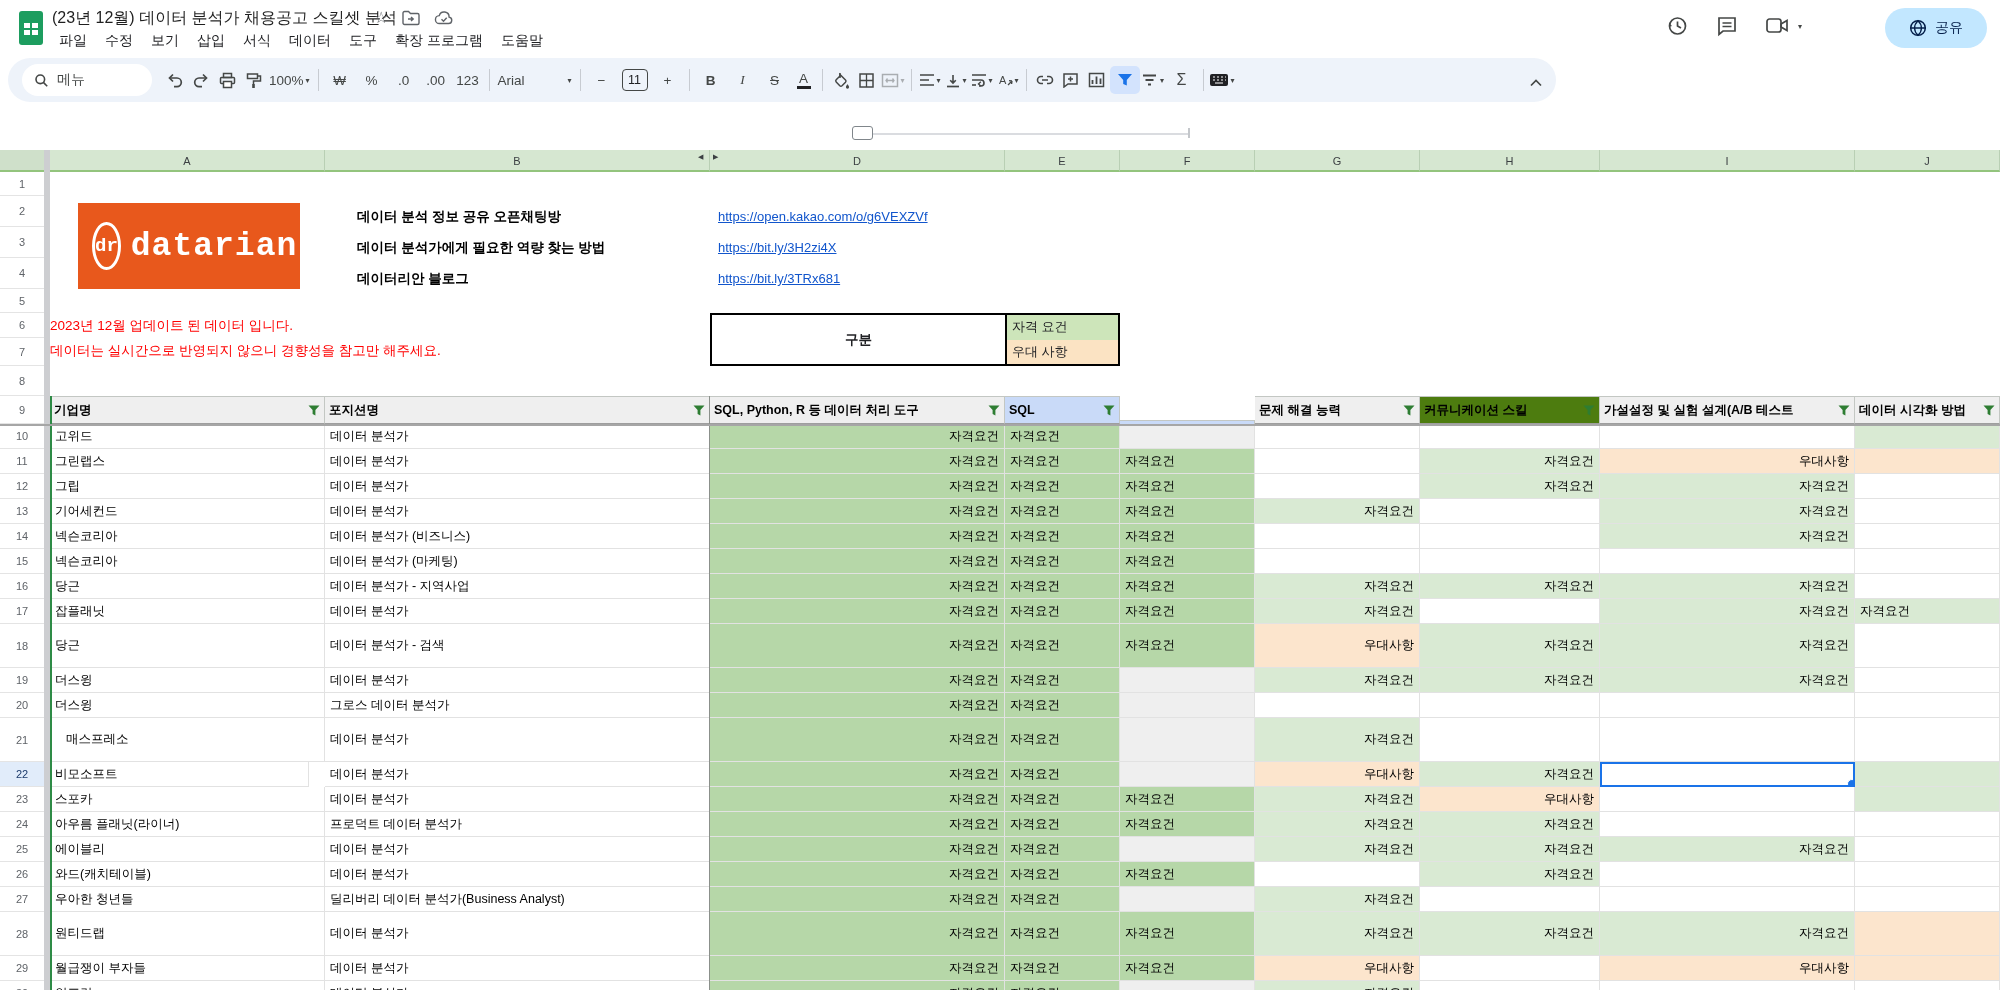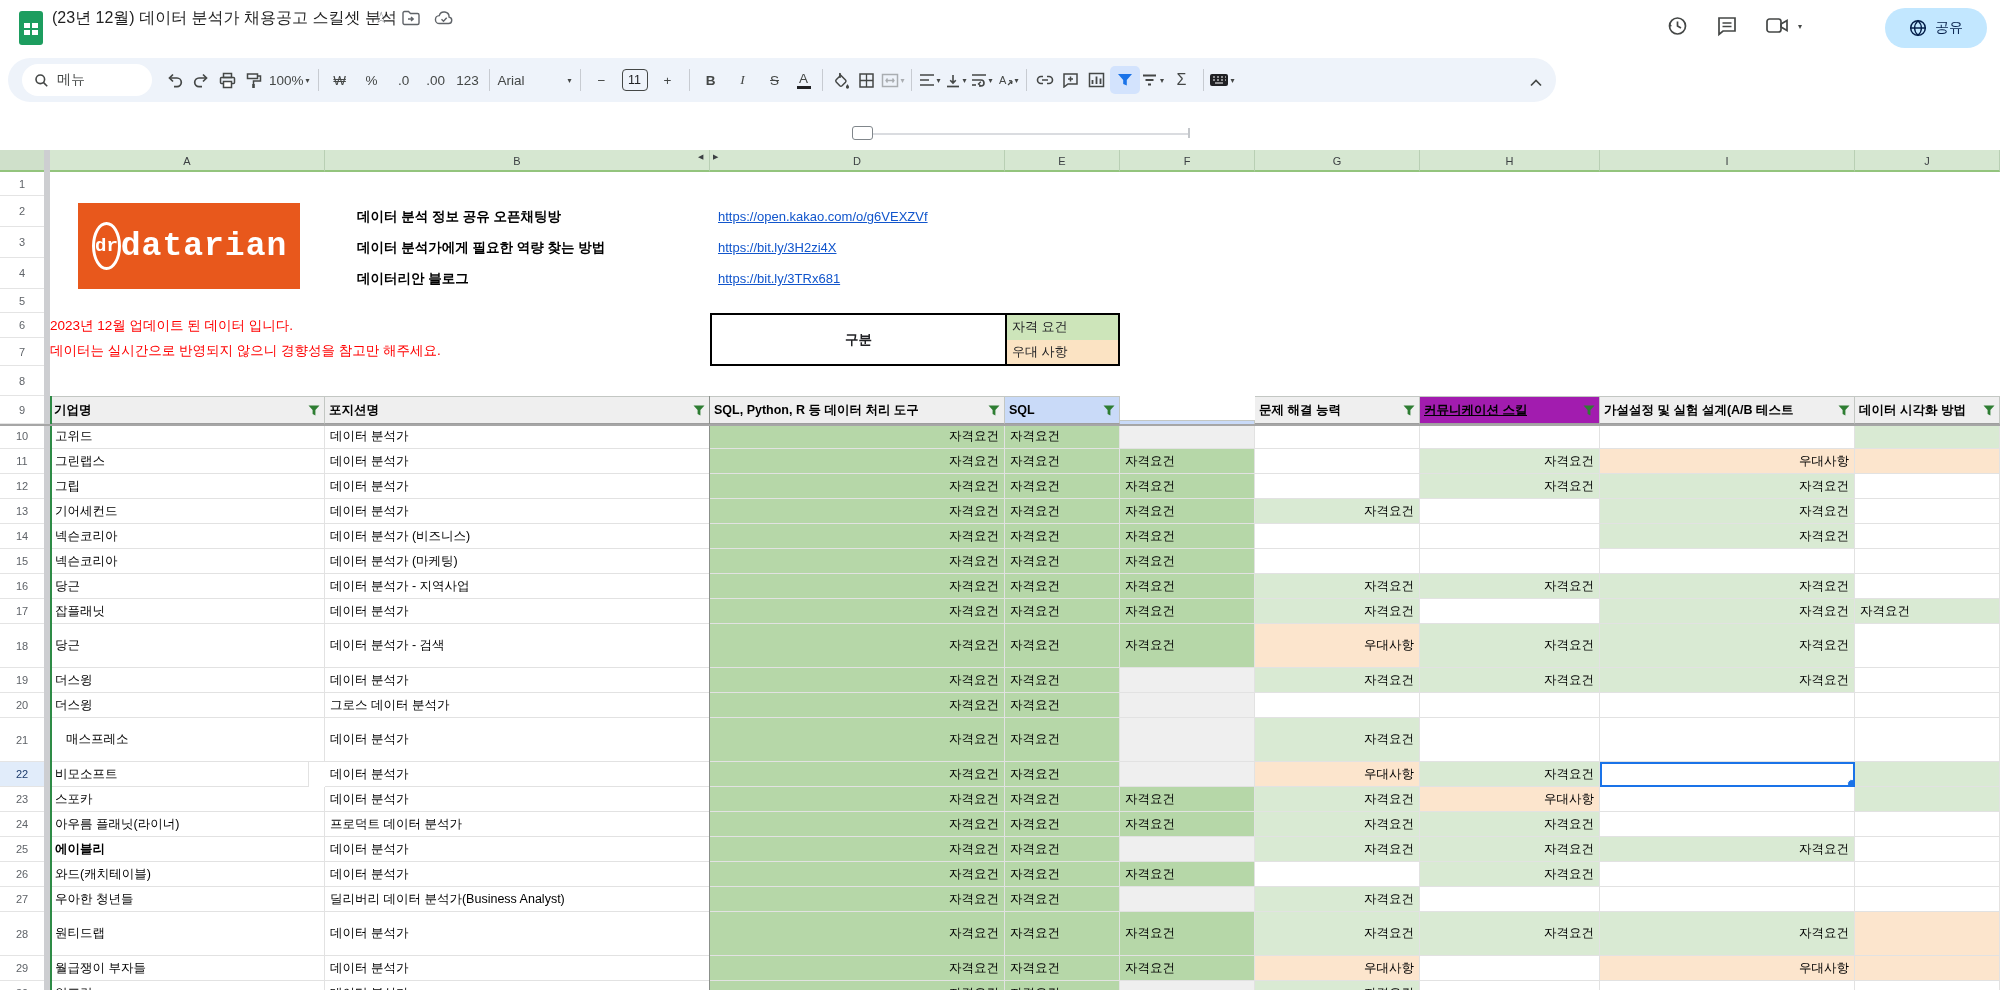--- a/index.html
+++ b/index.html
@@ -52,21 +52,21 @@
      border-top:1px solid #c3c7c3;border-bottom:1px solid #9e9e9e;}
   .funnel{margin-left:auto;flex:none;}
   .sel{border:2px solid #1a73e8 !important;z-index:6;}
   .handle{position:absolute;right:-4px;bottom:-4px;width:8px;height:8px;border-radius:50%;background:#1a73e8;border:1px solid #fff;}
   #vbar{left:44px;top:150px;width:6px;height:840px;background:#cdced1;z-index:3;}
   #hidden-col-line{z-index:2;width:1px;background:#8b908b;}
   #range-left{width:2px;background:#2e8b46;z-index:4;}
   #frozen-div{left:0;height:2px;background:#a6a6a6;width:2000px;z-index:4;}
   .hid-arrows{position:absolute;top:153px;font-size:7px;color:#3c4043;letter-spacing:0;z-index:5;}
   
-  #logo-box{display:flex;align-items:center;padding:0 14px;}
+  #logo-box{display:flex;align-items:center;gap:10px;padding:0 14px;}
   #logo-box .mark{width:42px;height:42px;border-radius:50%;border:3px solid #fff;color:#fff;display:flex;
      align-items:center;justify-content:center;font-family:"Liberation Mono",monospace;font-size:19px;font-weight:bold;}
   #logo-box .word{color:#fff;font-family:"Liberation Mono",monospace;font-size:33px;font-weight:bold;letter-spacing:1px;}
   .info-label{position:absolute;left:357px;font-size:13.5px;font-weight:bold;color:#000;white-space:nowrap;}
   .info-link{position:absolute;left:718px;font-size:13px;text-decoration:underline;white-space:nowrap;cursor:pointer;}
   .notice{position:absolute;left:50px;font-size:13.5px;white-space:nowrap;}
   #legend{left:710px;top:313px;width:410px;height:53px;border:2px solid #000;display:flex;z-index:2;background:#fff;}
   #legend .lt{width:293px;border-right:2px solid #000;display:flex;align-items:center;justify-content:center;
      font-size:13.5px;font-weight:bold;}
   #legend .rt{flex:1;display:flex;flex-direction:column;}
@@ -92,20 +92,31 @@
           <path d="M1 3a1.5 1.5 0 0 1 1.5-1.5h4L8.5 3.5H15.5A1.5 1.5 0 0 1 17 5v8a1.5 1.5 0 0 1-1.5 1.5h-13A1.5 1.5 0 0 1 1 13z" fill="none" stroke="#5f6368" stroke-width="1.4"></path>
           <path d="M6 9h5M9 7l2.2 2L9 11" fill="none" stroke="#5f6368" stroke-width="1.4"></path>
         </svg>
     </span>
     <span class="title-ico">
       <svg width="20" height="16" viewBox="0 0 20 16">
           <path d="M5.5 13.5h9a3.2 3.2 0 0 0 .6-6.35A5 5 0 0 0 5.3 5.6 3.7 3.7 0 0 0 5.5 13.5z" fill="none" stroke="#5f6368" stroke-width="1.4"></path>
           <path d="M7.5 9.3l2 2 3.2-3.6" fill="none" stroke="#5f6368" stroke-width="1.4"></path>
         </svg>
     </span>
+  </div>
+  <div id="menubar" class="abs">
+    <span class="menu-item">파일</span>
+    <span class="menu-item">수정</span>
+    <span class="menu-item">보기</span>
+    <span class="menu-item">삽입</span>
+    <span class="menu-item">서식</span>
+    <span class="menu-item">데이터</span>
+    <span class="menu-item">도구</span>
+    <span class="menu-item">확장 프로그램</span>
+    <span class="menu-item">도움말</span>
   </div>
   <div id="top-right" class="abs">
     <span>
       <svg width="24" height="24" viewBox="0 0 24 24">
           <circle cx="12.5" cy="12" r="8" fill="none" stroke="#444746" stroke-width="1.7"></circle>
           <path d="M12.5 7.5V12l3.5 2" fill="none" stroke="#444746" stroke-width="1.7"></path>
           <path d="M4.5 9.5 4 13l3-1" fill="#444746"></path>
         </svg>
     </span>
     <span>
@@ -356,21 +367,21 @@
       </span>
     </div>
     <div class="hcell" style="left:1255px;top:396px;width:165px;height:28px;background:#efefef;">
       <span style="overflow:hidden;">문제 해결 능력</span>
       <span class="funnel">
         <svg width="12" height="11" viewBox="0 0 12 11">
           <path d="M0.5 0.5h11L7.4 5v5.4L4.6 9V5z" fill="#2e7d32"></path>
         </svg>
       </span>
     </div>
-    <div class="hcell" style="left:1420px;top:396px;width:180px;height:28px;background:#a21caf;text-decoration:underline;">
+    <div class="hcell" style="left:1420px;top:396px;width:180px;height:28px;background:#4d7c0f;">
       <span style="overflow:hidden;">커뮤니케이션 스킬</span>
       <span class="funnel">
         <svg width="12" height="11" viewBox="0 0 12 11">
           <path d="M0.5 0.5h11L7.4 5v5.4L4.6 9V5z" fill="#2e7d32"></path>
         </svg>
       </span>
     </div>
     <div class="hcell" style="left:1600px;top:396px;width:255px;height:28px;background:#efefef;">
       <span style="overflow:hidden;">가설설정 및 실험 설계(A/B 테스트</span>
       <span class="funnel">
@@ -533,21 +544,21 @@
     <div class="cell" style="left:50px;top:812px;width:275px;height:25px;background:#ffffff;justify-content:flex-start;">아우름 플래닛(라이너)</div>
     <div class="cell" style="left:325px;top:812px;width:385px;height:25px;background:#ffffff;justify-content:flex-start;">프로덕트 데이터 분석가</div>
     <div class="cell" style="left:710px;top:812px;width:295px;height:25px;background:#b6d7a8;justify-content:flex-end;">자격요건</div>
     <div class="cell" style="left:1005px;top:812px;width:115px;height:25px;background:#b6d7a8;justify-content:flex-start;">자격요건</div>
     <div class="cell" style="left:1120px;top:812px;width:135px;height:25px;background:#b6d7a8;justify-content:flex-start;">자격요건</div>
     <div class="cell" style="left:1255px;top:812px;width:165px;height:25px;background:#d9ead3;justify-content:flex-end;">자격요건</div>
     <div class="cell" style="left:1420px;top:812px;width:180px;height:25px;background:#d9ead3;justify-content:flex-end;">자격요건</div>
     <div class="cell" style="left:1600px;top:812px;width:255px;height:25px;background:#ffffff;justify-content:flex-end;"></div>
     <div class="cell" style="left:1855px;top:812px;width:145px;height:25px;background:#ffffff;justify-content:flex-start;"></div>
     <div class="gcell" style="top:837px;height:25px;">25</div>
-    <div class="cell" style="left:50px;top:837px;width:275px;height:25px;background:#ffffff;justify-content:flex-start;font-weight:bold;">에이블리</div>
+    <div class="cell" style="left:50px;top:837px;width:275px;height:25px;background:#ffffff;justify-content:flex-start;">에이블리</div>
     <div class="cell" style="left:325px;top:837px;width:385px;height:25px;background:#ffffff;justify-content:flex-start;">데이터 분석가</div>
     <div class="cell" style="left:710px;top:837px;width:295px;height:25px;background:#b6d7a8;justify-content:flex-end;">자격요건</div>
     <div class="cell" style="left:1005px;top:837px;width:115px;height:25px;background:#b6d7a8;justify-content:flex-start;">자격요건</div>
     <div class="cell" style="left:1120px;top:837px;width:135px;height:25px;background:#efefef;justify-content:flex-start;"></div>
     <div class="cell" style="left:1255px;top:837px;width:165px;height:25px;background:#d9ead3;justify-content:flex-end;">자격요건</div>
     <div class="cell" style="left:1420px;top:837px;width:180px;height:25px;background:#d9ead3;justify-content:flex-end;">자격요건</div>
     <div class="cell" style="left:1600px;top:837px;width:255px;height:25px;background:#d9ead3;justify-content:flex-end;">자격요건</div>
     <div class="cell" style="left:1855px;top:837px;width:145px;height:25px;background:#ffffff;justify-content:flex-start;"></div>
     <div class="gcell" style="top:862px;height:25px;">26</div>
     <div class="cell" style="left:50px;top:862px;width:275px;height:25px;background:#ffffff;justify-content:flex-start;">와드(캐치테이블)</div>

